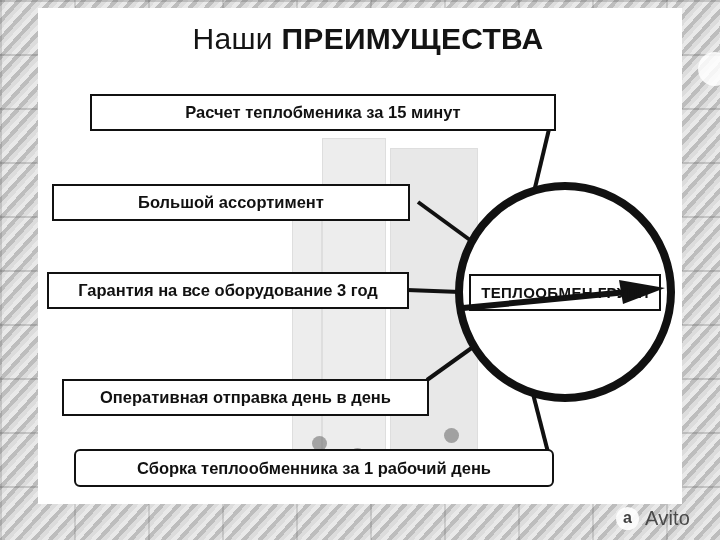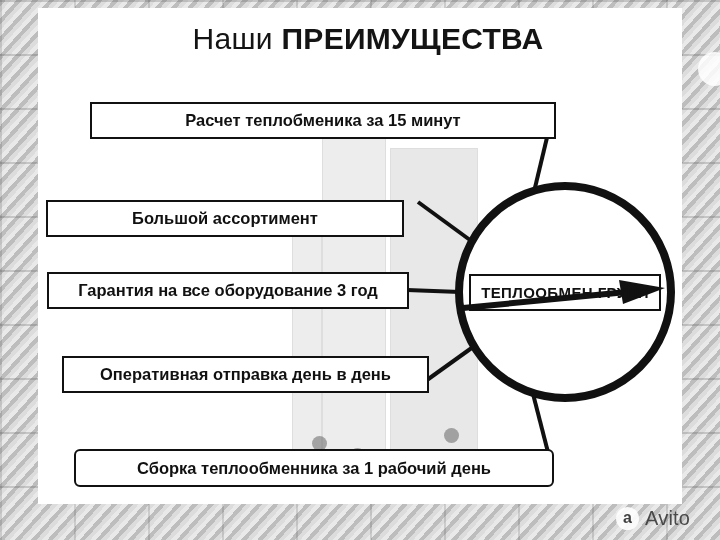--- a/index.html
+++ b/index.html
@@ -87,27 +87,27 @@
   </div>
 
   <svg class="connectors" width="720" height="540" viewBox="0 0 720 540">
     <line x1="550" y1="125" x2="533" y2="196" stroke="#111111" stroke-width="4"></line>
     <line x1="418" y1="202" x2="470" y2="240" stroke="#111111" stroke-width="4"></line>
     <line x1="407" y1="290" x2="460" y2="292" stroke="#111111" stroke-width="4"></line>
     <line x1="427" y1="380" x2="473" y2="347" stroke="#111111" stroke-width="4"></line>
     <line x1="550" y1="460" x2="532" y2="390" stroke="#111111" stroke-width="4"></line>
   </svg>
 
-  <div class="adv-box" style="left:90px;top:94px;width:466px;height:37px;margin-top:8px;">Расчет теплобменика за 15 минут</div>
+  <div class="adv-box" style="left:90px;top:94px;width:466px;height:37px;">Расчет теплобменика за 15 минут</div>
 
-  <div class="adv-box" style="left:46px;top:184px;width:358px;height:37px;margin-top:16px;">Большой ассортимент</div>
+  <div class="adv-box" style="left:52px;top:184px;width:358px;height:37px;">Большой ассортимент</div>
 
   <div class="adv-box" style="left:47px;top:272px;width:362px;height:37px;">Гарантия на все оборудование 3 год</div>
 
-  <div class="adv-box" style="left:62px;top:356px;width:367px;height:37px;">Оперативная отправка день в день</div>
+  <div class="adv-box" style="left:62px;top:379px;width:367px;height:37px;">Оперативная отправка день в день</div>
 
   <div class="adv-box" style="left:74px;top:449px;width:480px;height:38px;border-radius:6px;">Сборка теплообменника за 1 рабочий день</div>
 
   <div class="logo-circle">
     <div class="logo-inner">
       <svg class="logo-arrow" viewBox="0 0 210 62">
         <line x1="4" y1="46" x2="168" y2="30" stroke="#111111" stroke-width="6"></line>
         <polygon points="160,18 206,26 164,42" fill="#111111"></polygon>
       </svg>
       <div class="logo-text">ТЕПЛООБМЕН ГРУПП</div>

